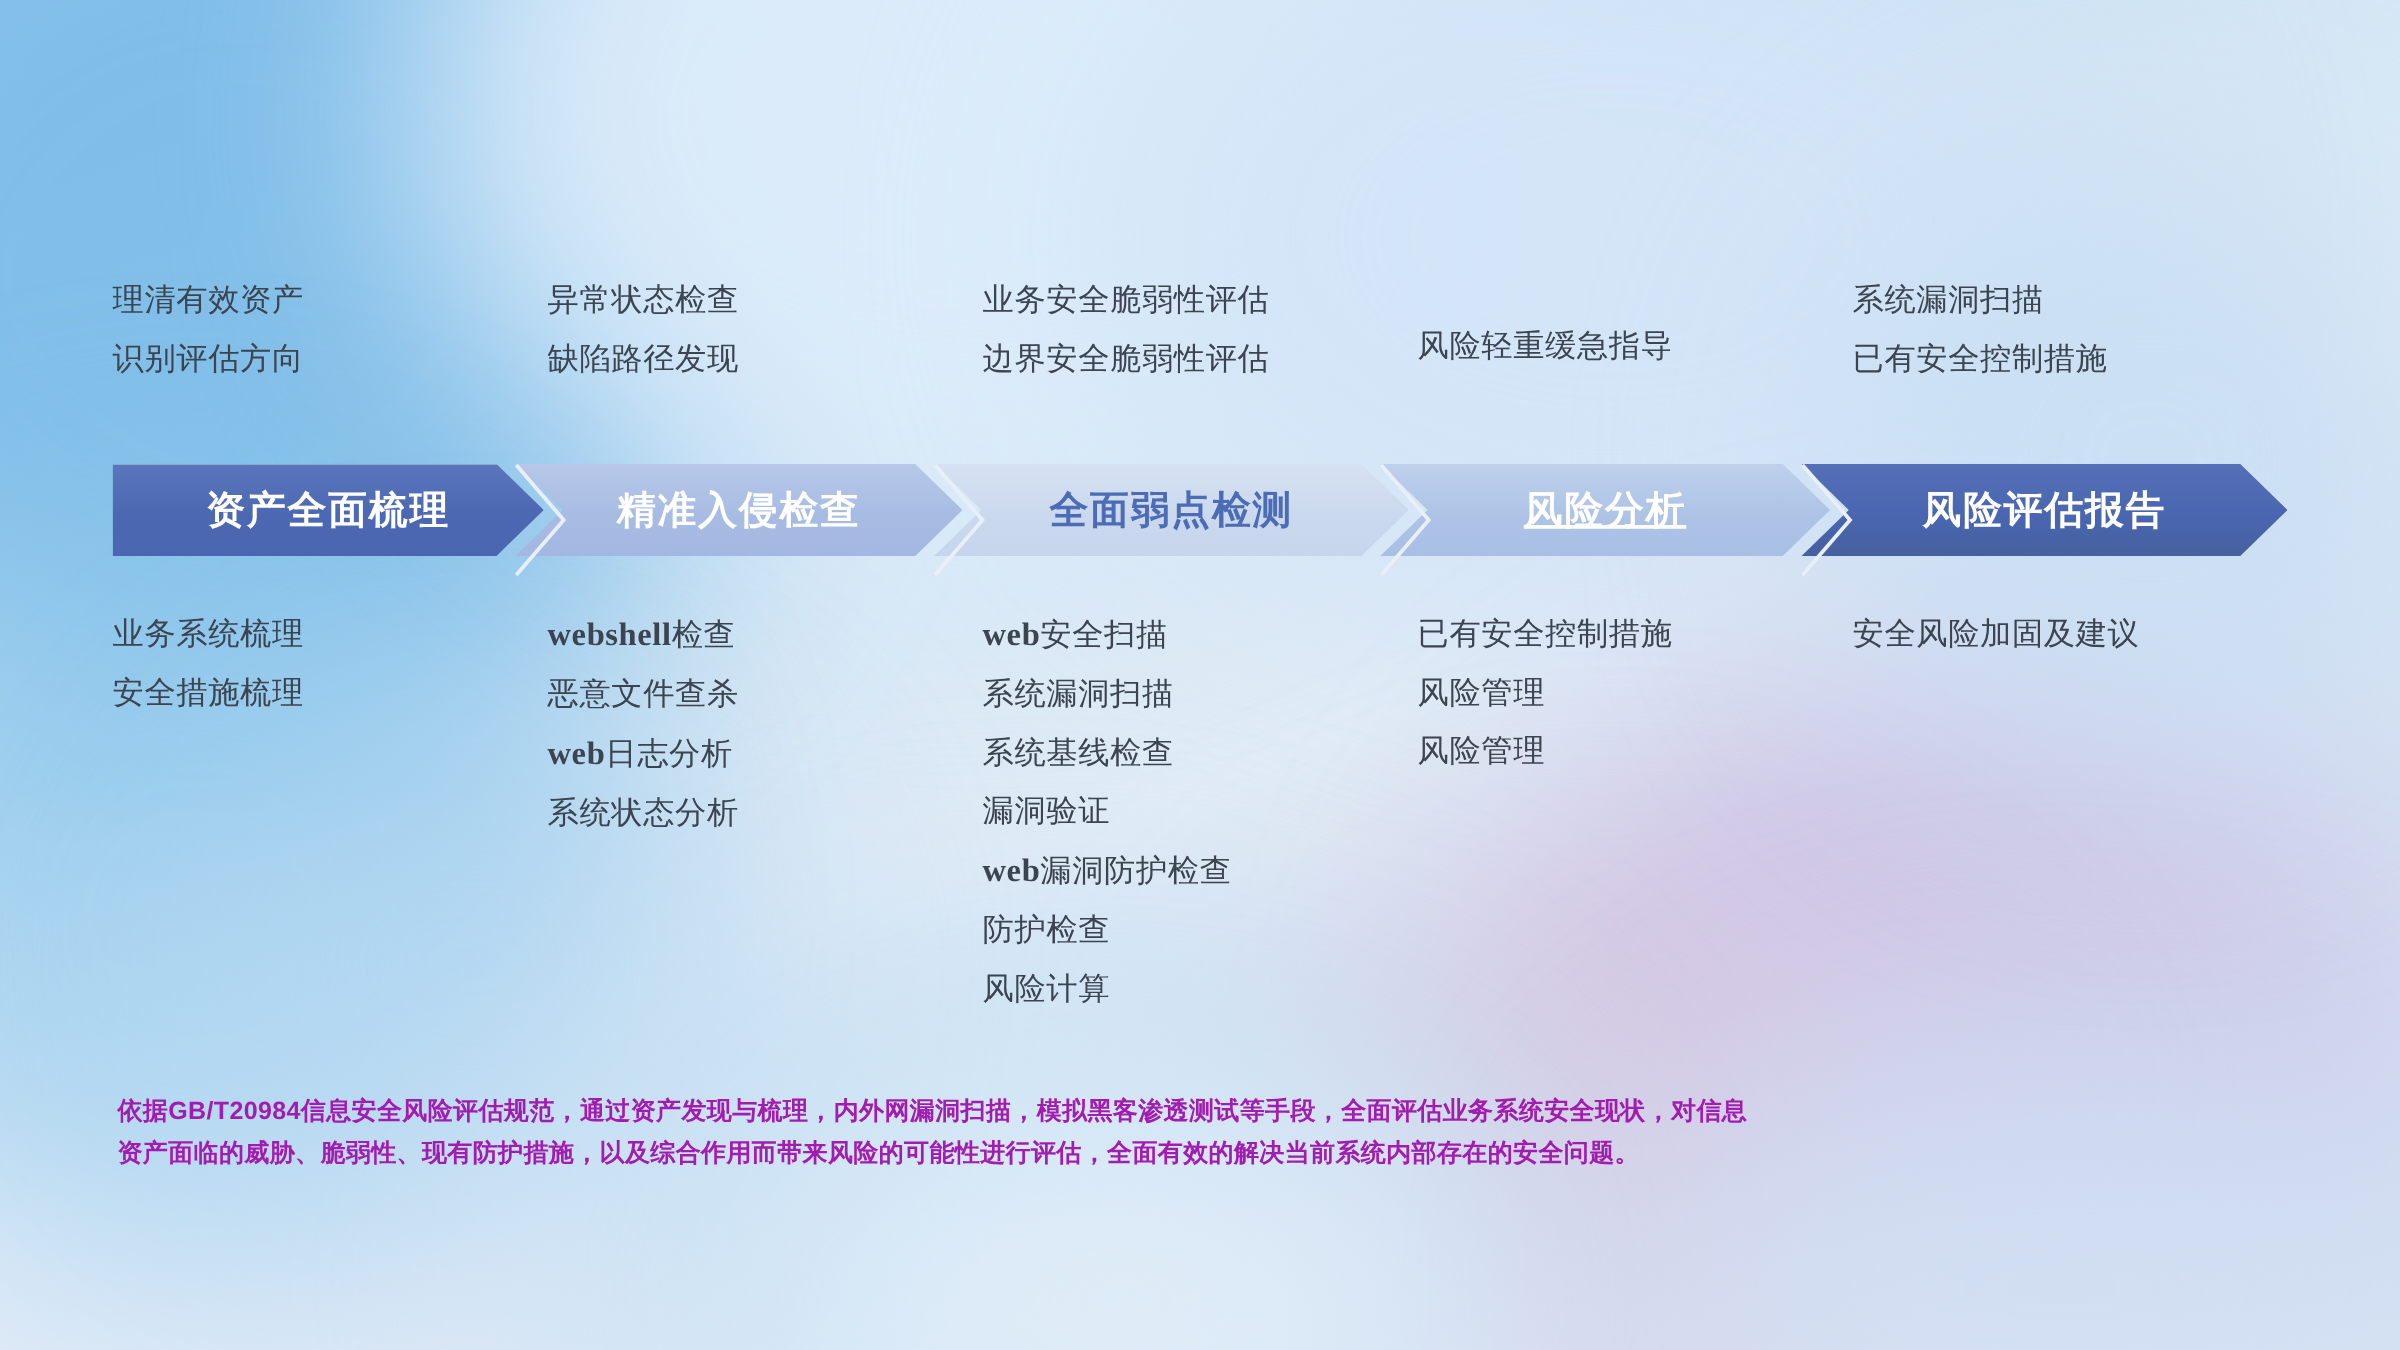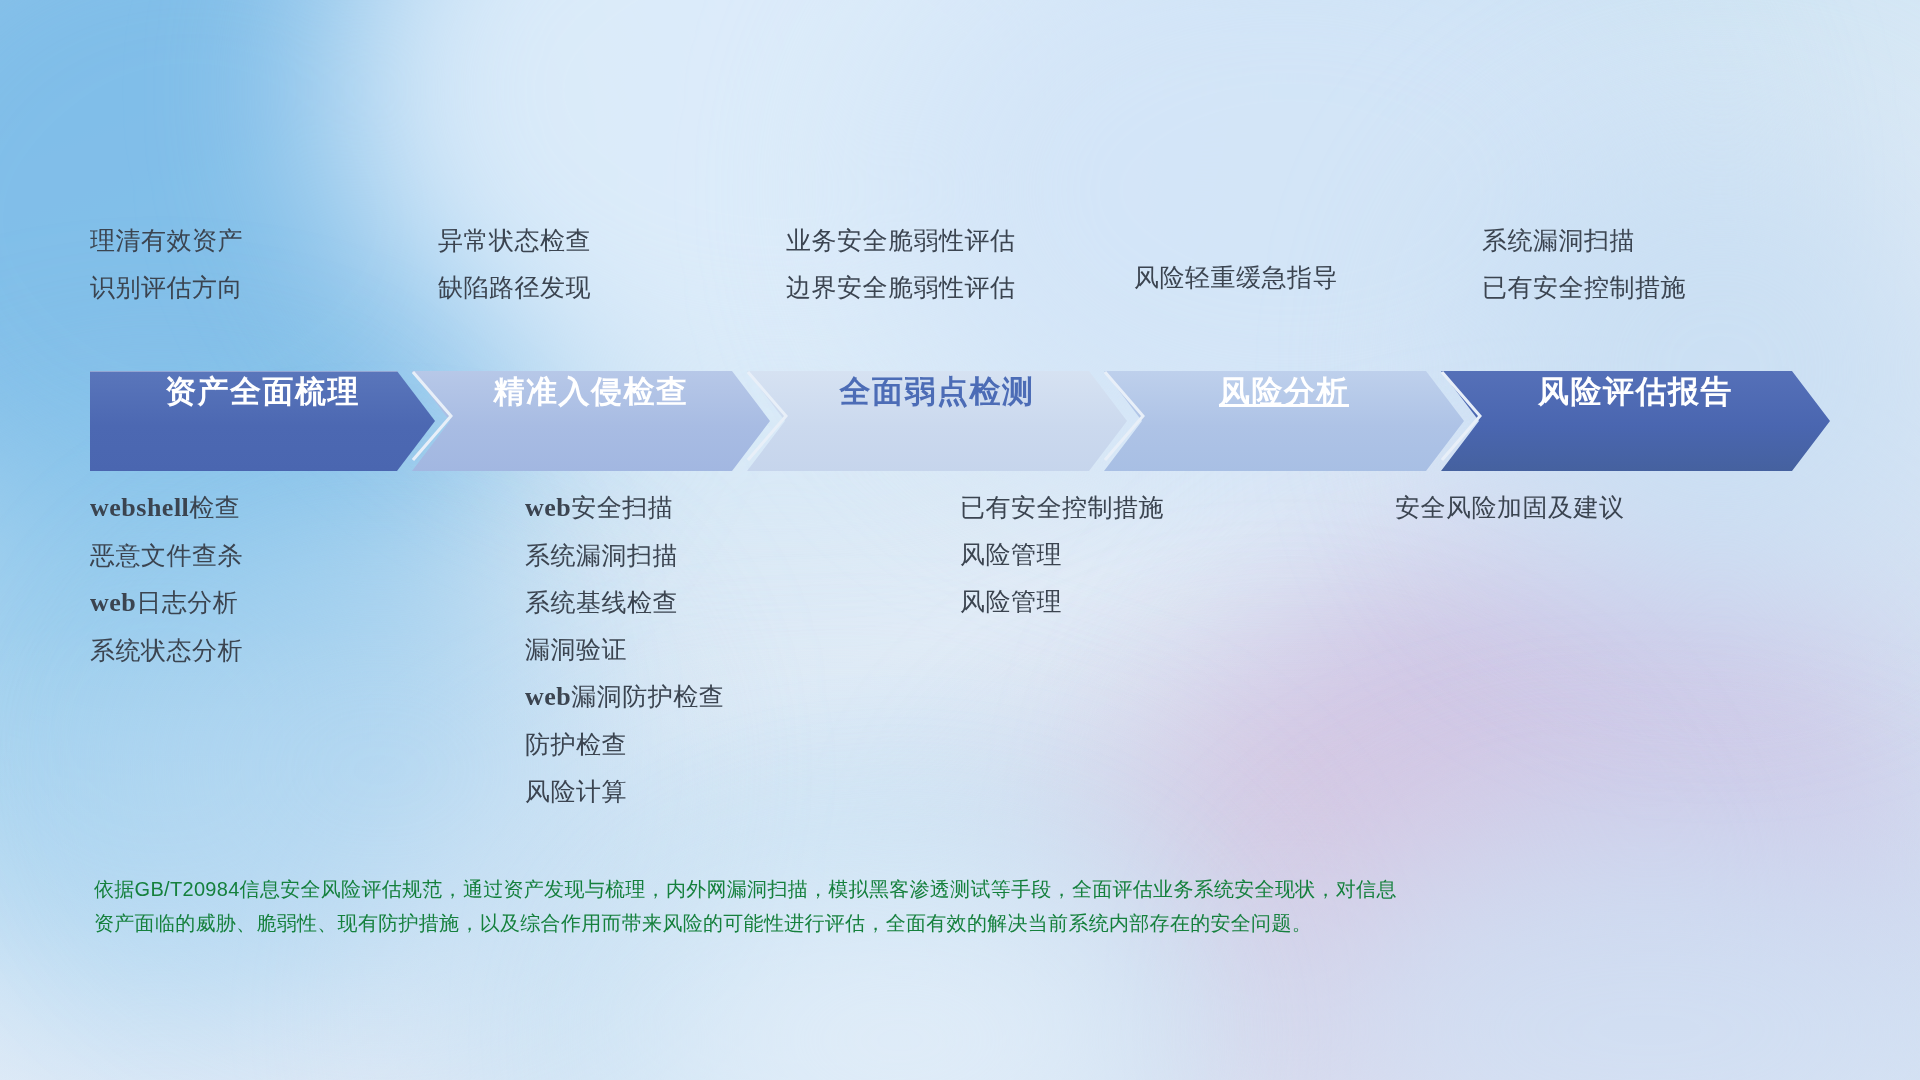--- a/index.html
+++ b/index.html
@@ -42,22 +42,22 @@
   #top-row .cap{
     font-size:25px;color:#3b4450;line-height:1;letter-spacing:.5px;
     white-space:nowrap;margin-bottom:22px;
   }
   #top-row .cap:last-child{margin-bottom:0;}
   #top-row .col.mid-align{justify-content:center;padding-top:26px;}
 
   
   #band{position:absolute;left:90px;top:371px;width:1740px;height:90px;}
   #band .arrow{
-    position:absolute;top:0;height:100px;
-    display:flex;justify-content:center;
+    position:absolute;top:0;height:74px;
+    display:flex;align-items:center;justify-content:center;
     font-size:31px;font-weight:bold;letter-spacing:1.5px;white-space:nowrap;
   }
   #band .arrow .lbl{position:relative;z-index:2;}
   
   .chev{ -webkit-clip-path:polygon(0 0, calc(100% - 38px) 0, 100% 50%, calc(100% - 38px) 100%, 0 100%, 38px 50%);
           clip-path:polygon(0 0, calc(100% - 38px) 0, 100% 50%, calc(100% - 38px) 100%, 0 100%, 38px 50%); }
   .chev-first{ -webkit-clip-path:polygon(0 0, calc(100% - 38px) 0, 100% 50%, calc(100% - 38px) 100%, 0 100%);
                clip-path:polygon(0 0, calc(100% - 38px) 0, 100% 50%, calc(100% - 38px) 100%, 0 100%); }
 
   .a1{left:0px;width:345px;background:linear-gradient(180deg,#5a76bb 0%,#4c68b2 55%,#4a66b0 100%);color:#ffffff;
@@ -76,21 +76,21 @@
   #bottom-row .col{flex:1 1 0;}
   #bottom-row .itm{
     font-size:25px;color:#3b4450;line-height:1;letter-spacing:.5px;
     white-space:nowrap;margin-bottom:22px;
   }
   .lat{font-family:"Liberation Serif","DejaVu Serif",serif;font-weight:bold;font-size:26px;}
 
   
   #footer{
     position:absolute;left:94px;top:872px;width:1520px;
-    font-size:20px;line-height:34px;color:#15803d;letter-spacing:.3px;
+    font-size:20px;line-height:34px;color:#a21caf;letter-spacing:.3px;font-weight:bold;
   }
   #footer div{white-space:nowrap;}
 </style>
 </head>
 <body>
 
 <div id="bg">
   <div class="base"></div>
   <div class="blob b1"></div>
   <div class="blob b2"></div>
@@ -164,20 +164,24 @@
     </div>
     <div class="sep" style="left:1351px;">
       <svg width="46" height="90" viewBox="0 0 46 90">
           <path d="M1 1 L39 45 L1 89" fill="none" stroke="#e8eff8" stroke-width="3"></path>
         </svg>
     </div>
   </div>
 
   <div class="row" id="bottom-row">
 
+    <div class="col">
+      <div class="itm">业务系统梳理</div>
+      <div class="itm">安全措施梳理</div>
+    </div>
 
     <div class="col">
       <div class="itm"><span class="lat">webshell</span><span>检查</span></div>
       <div class="itm">恶意文件查杀</div>
       <div class="itm"><span class="lat">web</span><span>日志分析</span></div>
       <div class="itm">系统状态分析</div>
     </div>
 
     <div class="col">
       <div class="itm"><span class="lat">web</span><span>安全扫描</span></div>

